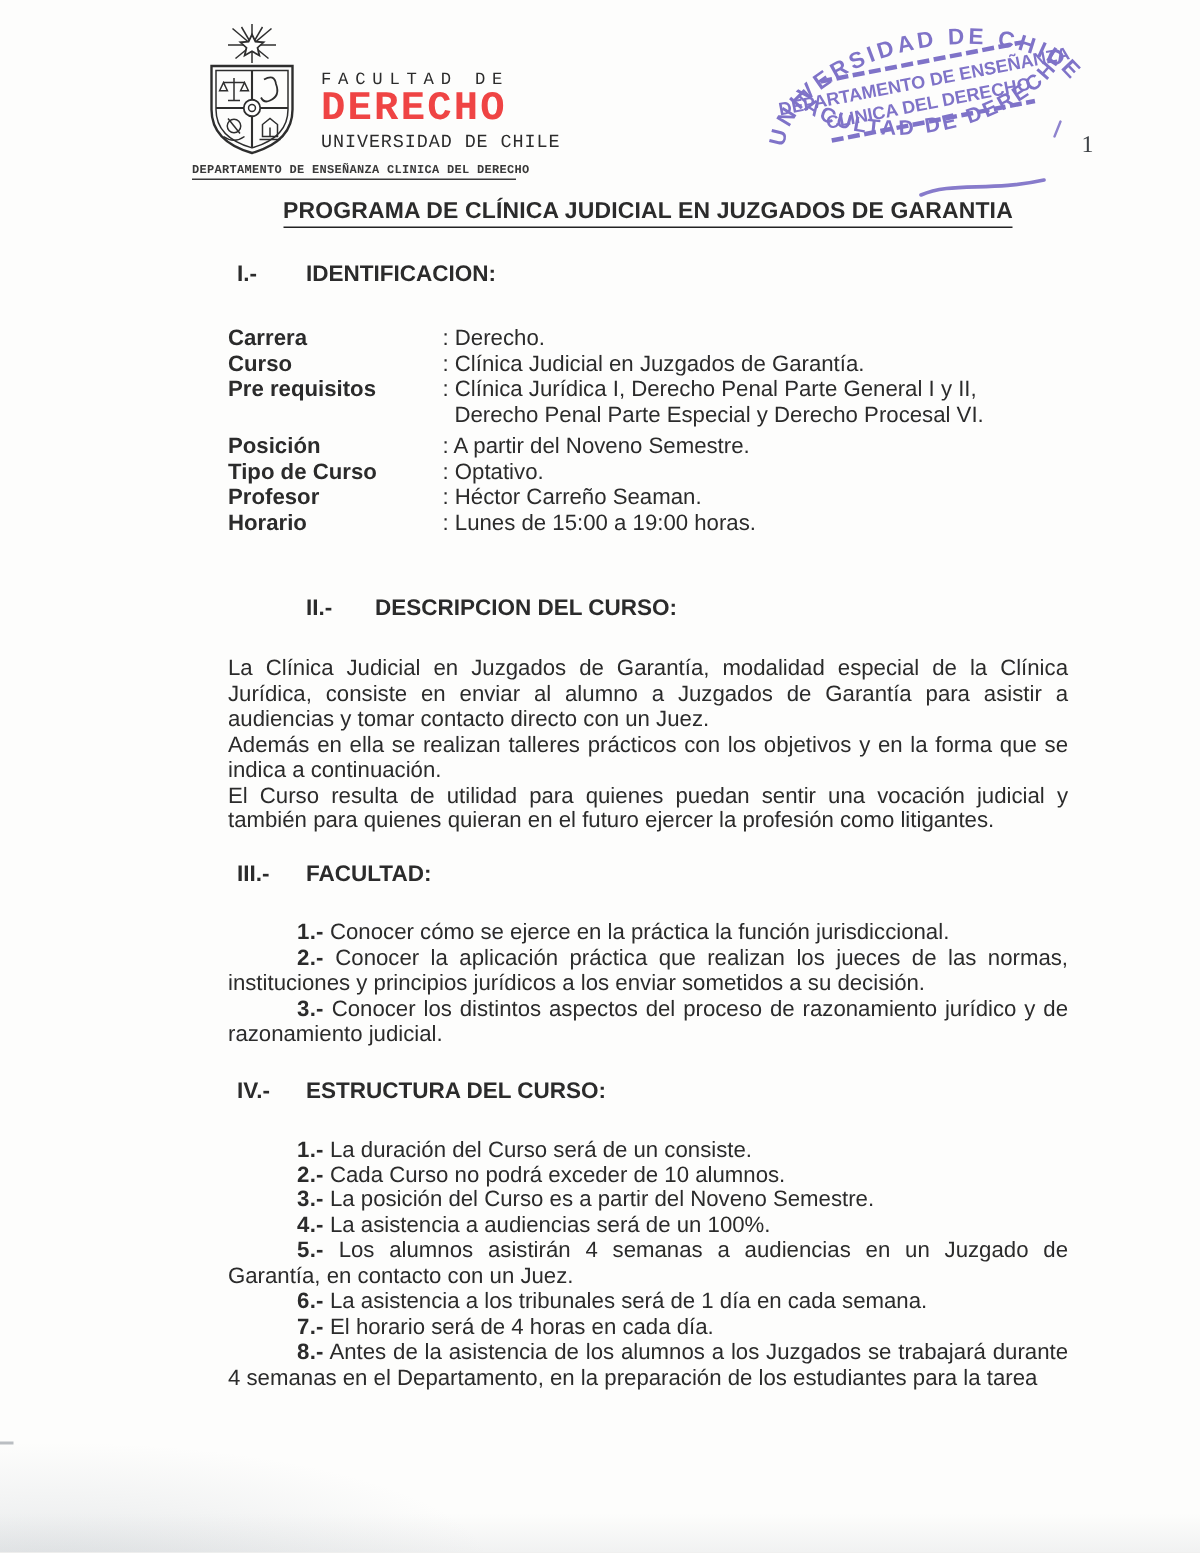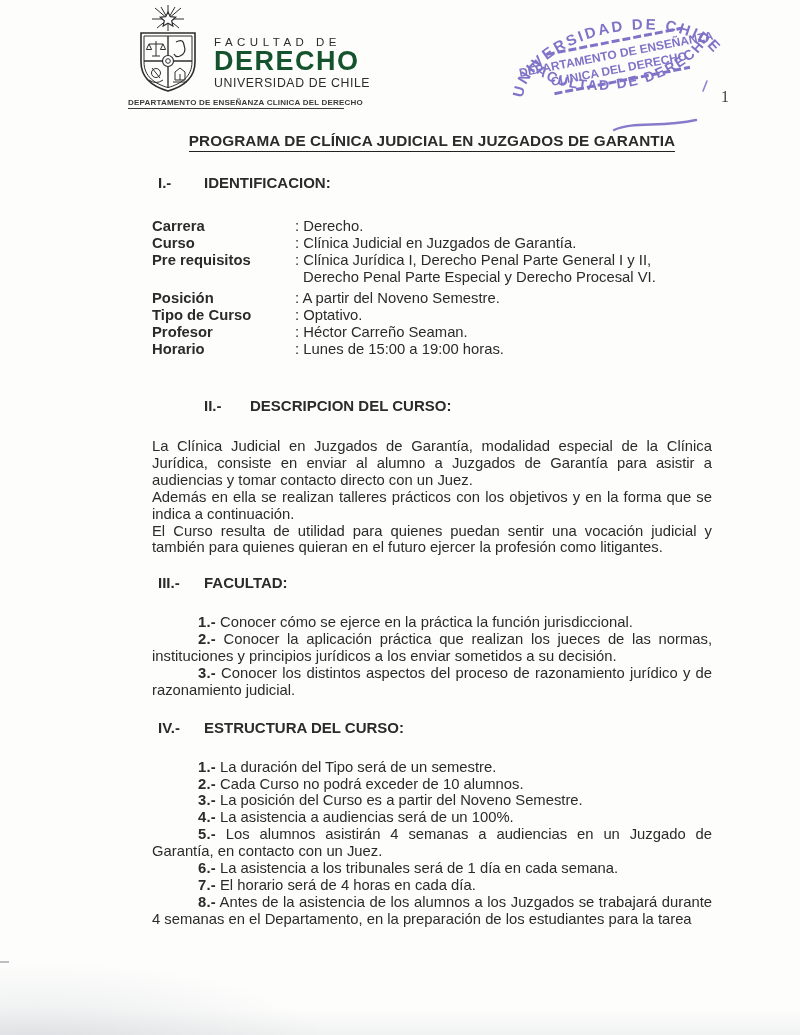--- a/index.html
+++ b/index.html
@@ -6,26 +6,26 @@
   .page{
     position:relative;
     width:800px;height:1035px;
     margin:0 auto;
     background:#fdfdfc;
     overflow:hidden;
     font-family:"Liberation Sans", sans-serif;
     color:#2b2b2b;
   }
   
-  .logo-block{position:absolute;left:128px;top:4px;width:230px;}
+  .logo-block{position:absolute;left:128px;top:15px;width:230px;font-family:Liberation Mono, monospace;}
   .logo-row{display:flex;align-items:flex-start;}
   .shield{width:80px;height:92px;flex:0 0 auto;}
   .logo-text{margin-left:6px;padding-top:32px;}
   .logo-line1{font-size:11.5px;letter-spacing:4.5px;color:#2c2c2c;white-space:nowrap;}
-  .logo-line2{font-size:27px;font-weight:bold;letter-spacing:1.5px;line-height:1.02;color:#14532d;white-space:nowrap;}
+  .logo-line2{font-size:27px;font-weight:bold;letter-spacing:1.5px;line-height:1.02;color:#ef4444;white-space:nowrap;}
   .logo-line3{font-size:12.3px;letter-spacing:.6px;color:#2c2c2c;white-space:nowrap;}
   .logo-line4{
     margin-top:2px;font-size:8px;font-weight:bold;letter-spacing:.2px;
     color:#3a3a3a;border-bottom:1.4px solid #3a3a3a;padding-bottom:1px;
     white-space:nowrap;width:216px;text-align:center;
   }
   
   .stamp{
     position:absolute;left:492px;top:-2px;width:252px;height:132px;
     transform:rotate(-11deg);
@@ -230,21 +230,21 @@
     <div class="list">
       <p><b>1.-</b><span> Conocer cómo se ejerce en la práctica la función jurisdiccional.</span></p>
       <p><b>2.-</b><span> Conocer la aplicación práctica que realizan los jueces de las normas, instituciones y principios jurídicos a los enviar sometidos a su decisión.</span></p>
       <p><b>3.-</b><span> Conocer los distintos aspectos del proceso de razonamiento jurídico y de razonamiento judicial.</span></p>
     </div>
 
     <p class="sec-h sec-h--4">
       <b class="num">IV.-</b><b>ESTRUCTURA DEL CURSO:</b>
     </p>
     <div class="list">
-      <p><b>1.-</b><span> La duración del Tipo será de un semestre.</span></p>
+      <p><b>1.-</b><span> La duración del Curso será de un consiste.</span></p>
       <p><b>2.-</b><span> Cada Curso no podrá exceder de 10 alumnos.</span></p>
       <p><b>3.-</b><span> La posición del Curso es a partir del Noveno Semestre.</span></p>
       <p><b>4.-</b><span> La asistencia a audiencias será de un 100%.</span></p>
       <p><b>5.-</b><span> Los alumnos asistirán 4 semanas a audiencias en un Juzgado de Garantía, en contacto con un Juez.</span></p>
       <p><b>6.-</b><span> La asistencia a los tribunales será de 1 día en cada semana.</span></p>
       <p><b>7.-</b><span> El horario será de 4 horas en cada día.</span></p>
       <p><b>8.-</b><span> Antes de la asistencia de los alumnos a los Juzgados se trabajará durante 4 semanas en el Departamento, en la preparación de los estudiantes para la tarea</span></p>
     </div>
 
   </div>

